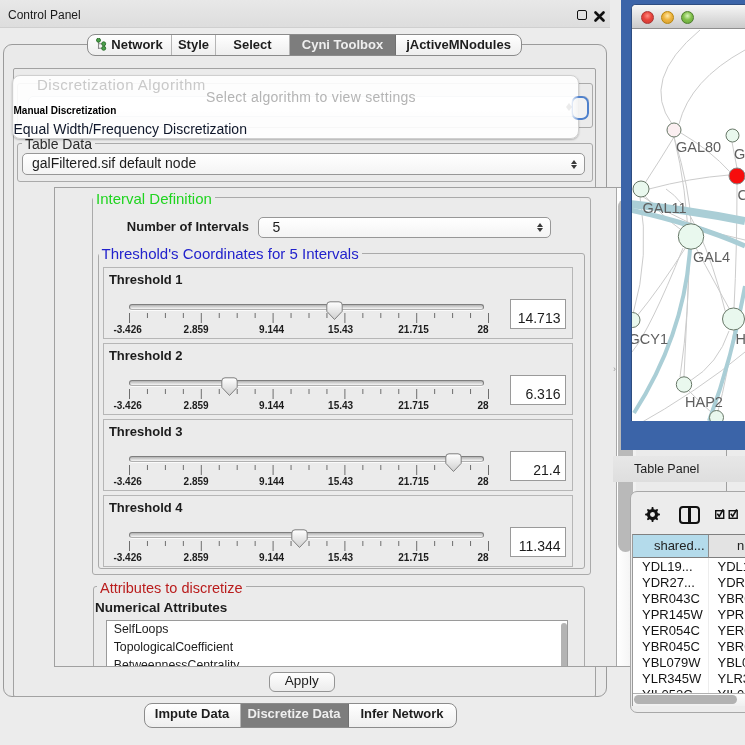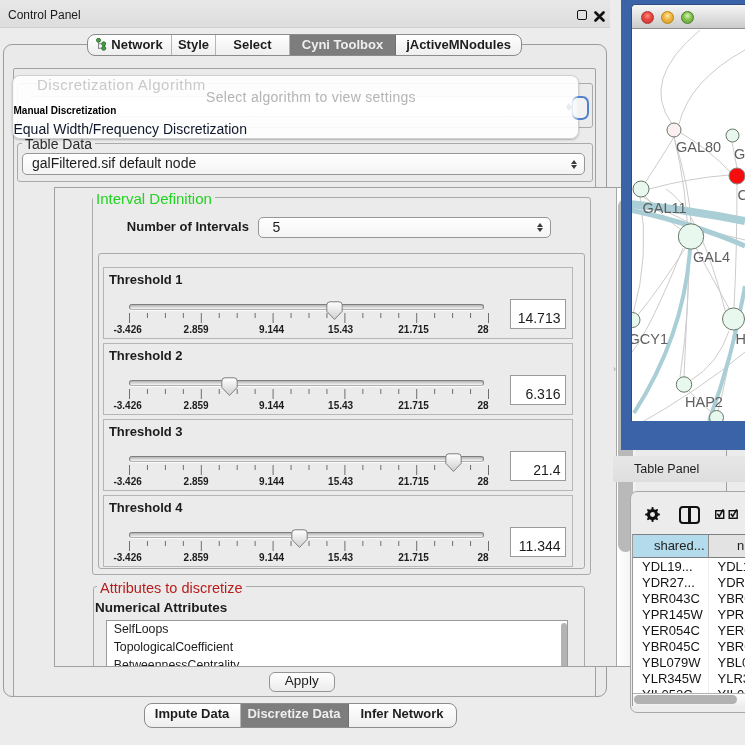--- a/index.html
+++ b/index.html
@@ -125,20 +125,21 @@
   <div class="gbox" style="left:37.3px;top:9px;width:496.5px;height:376px;"></div>
   <div class="gtitle" style="left:38px;top:2px;color:#1fd41f;font-size:15px;">Interval Definition</div>
 
   <div class="abs" style="left:71.8px;top:31.7px;font-weight:bold;">Number of Intervals</div>
   <div class="combo" style="left:203.4px;top:29.2px;width:292.5px;height:21.5px;">
     <div class="ctext" style="left:13px;">5</div>
     <div class="spin"></div>
   </div>
 
   <div class="gbox" style="left:42.5px;top:65px;width:485px;height:314px;"></div>
+  <div class="gtitle" style="left:43.5px;top:57.3px;color:#2222cc;font-size:15px;">Threshold's Coordinates for 5 Intervals</div>
 
   <div class="thr" style="top:79.5px;">
     <div class="ttl">Threshold 1</div>
     <div class="track"></div>
     <svg class="abs" style="left:25.5px;top:45px;" width="362" height="12">
         <use href="#tickrow"></use>
       </svg>
     <div class="ticklbl" style="left:24px;">-3.426</div>
     <div class="ticklbl" style="left:92.5px;">2.859</div>
     <div class="ticklbl" style="left:168px;">9.144</div>

